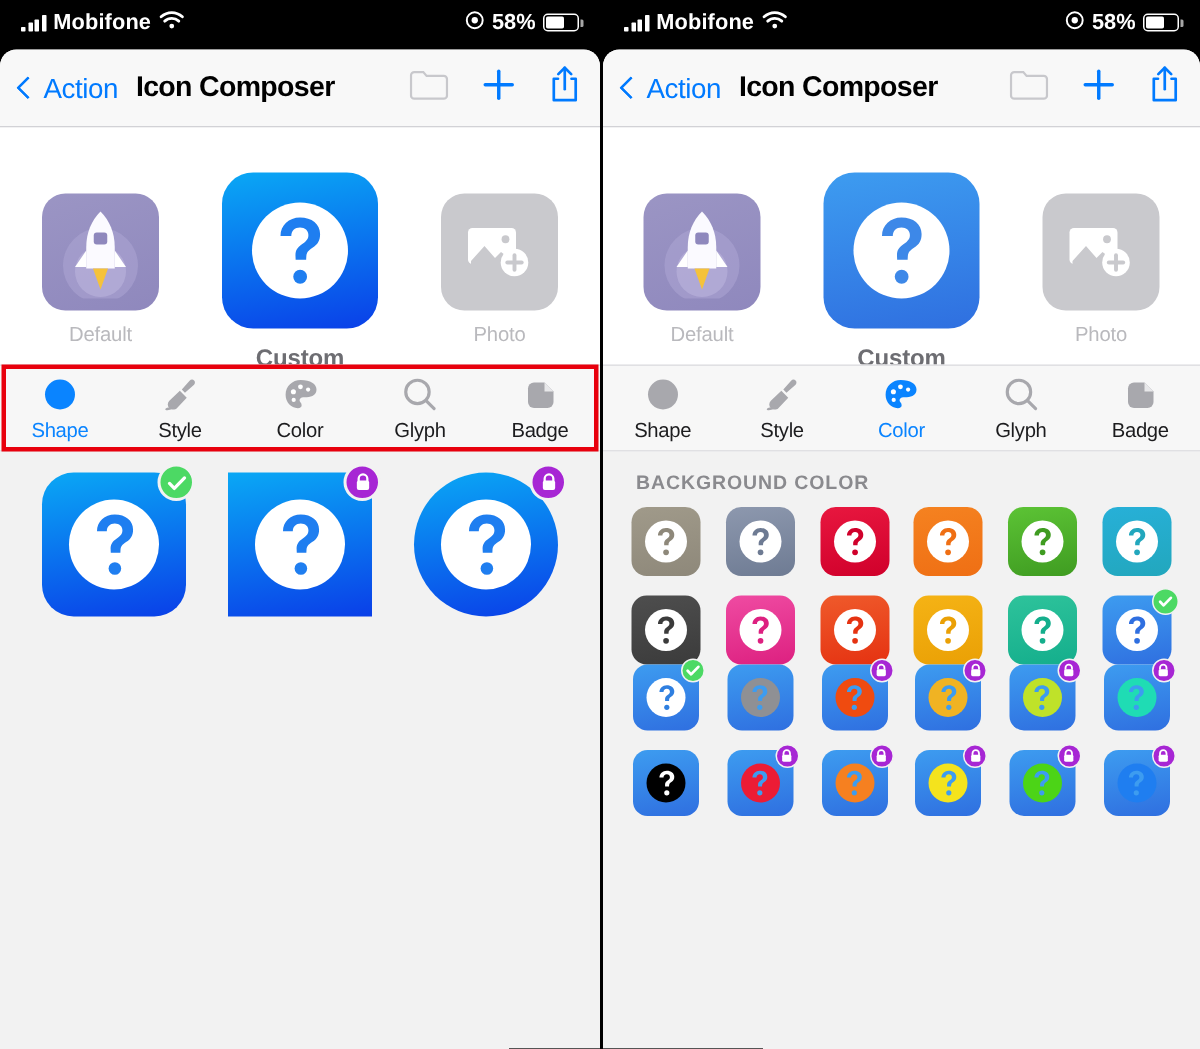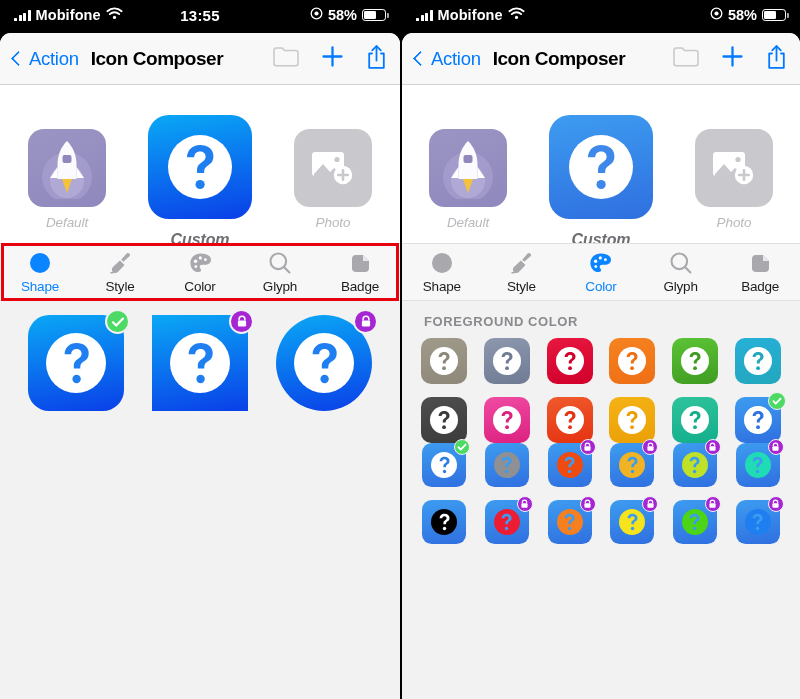--- a/index.html
+++ b/index.html
@@ -76,21 +76,21 @@
   .nav-actions { margin-left: auto; display: flex; align-items: center; gap: 21px; }
   .ico { display: block; }
 
   
   .preview {
     height: 158px; flex: 0 0 158px;
     background: #fff;
     display: flex; align-items: flex-start; justify-content: center;
     gap: 42px; padding-top: 22px;
   }
-  .pv { display: flex; flex-direction: column; align-items: center; cursor: pointer; font-style: italic; }
+  .pv { display: flex; flex-direction: column; align-items: center; cursor: pointer; }
   .pv-tile { border-radius: 20%; position: relative; overflow: hidden; }
   .pv-small { width: 78px; height: 78px; margin-top: 22px; }
   .pv-big   { width: 104px; height: 104px; margin-top: 8px; }
   .pv-label { font-size: 13.5px; color: #b9b9bd; margin-top: 8px; letter-spacing: -.1px;}
   .pv-label.sel { color: #6d6d72; font-weight: bold; font-size: 16px; margin-top: 12px; }
 
   .tile-default { background: linear-gradient(160deg,#9b95c4 0%,#8f88bd 100%); }
   .rocket-wrap { position:absolute; inset:0; display:flex; align-items:center; justify-content:center;}
   .tile-photo { background: #c9c9cd; display:flex; align-items:center; justify-content:center;}
 
@@ -184,21 +184,20 @@
         <span>
           <svg width="17" height="13" viewBox="0 0 17 13">
               <g fill="none" stroke="#fff" stroke-width="1.9" stroke-linecap="round">
                 <path d="M1.4 4.2C3.4 2.4 5.8 1.4 8.5 1.4s5.1 1 7.1 2.8"></path>
                 <path d="M3.8 7.1c1.3-1.2 2.9-1.9 4.7-1.9s3.4.7 4.7 1.9"></path>
               </g>
               <circle cx="8.5" cy="10.4" r="1.6" fill="#fff"></circle>
             </svg>
         </span>
       </div>
-      <div class="sb-time">13:55</div>
       <div class="sb-right">
         <span>
           <svg width="13" height="13" viewBox="0 0 13 13">
               <circle cx="6.5" cy="6.5" r="5.3" fill="none" stroke="#fff" stroke-width="1.3"></circle>
               <circle cx="6.5" cy="6.5" r="2.1" fill="#fff"></circle>
             </svg>
         </span>
         <span class="batt-pct">58%</span>
         <span class="batt">
             <span style="width:58%"></span>
@@ -566,21 +565,21 @@
                   <path d="M3 7a4 4 0 0 1 4-4h7l6 6v7a4 4 0 0 1-4 4H7a4 4 0 0 1-4-4z" fill="#a8a8ad"></path>
                   <path d="M14 3l6 6h-6z" fill="#e8e8ea"></path>
                 </svg>
             </span>
             <span class="tab-label">Badge</span>
           </div>
         </div>
       </div>
 
       <div class="options">
-        <div class="sect-title">FOREGROUND COLOR</div>
+        <div class="sect-title">BACKGROUND COLOR</div>
         <div class="swatch-grid" id="bg-grid">
             <div class="swatch">
               <div class="sw-art" style="background:linear-gradient(170deg,#a09a8a 0%,#8e887a 100%)">
                 <div class="qmark-circle" style="width:28px;height:28px;background:#fff">
                   <svg width="14" height="20" viewBox="0 0 34 48">
                     <path d="M17 2C9.6 2 4 7.2 4 14.3h7.2c0-3.4 2.3-5.7 5.8-5.7 3.3 0 5.6 2 5.6 5 0 2.6-1.2 4-4.1 6-3.4 2.3-4.7 4.5-4.5 8.2l.1 2.3h7l.1-1.9c.1-2.6 1.1-4 4.1-6C28.9 19.9 30.4 17.4 30.4 13 30.4 6.4 24.9 2 17 2z" fill="#8e887a"></path>
                     <circle cx="17.1" cy="41.5" r="4.6" fill="#8e887a"></circle>
                   </svg>
                 </div>
               </div>

